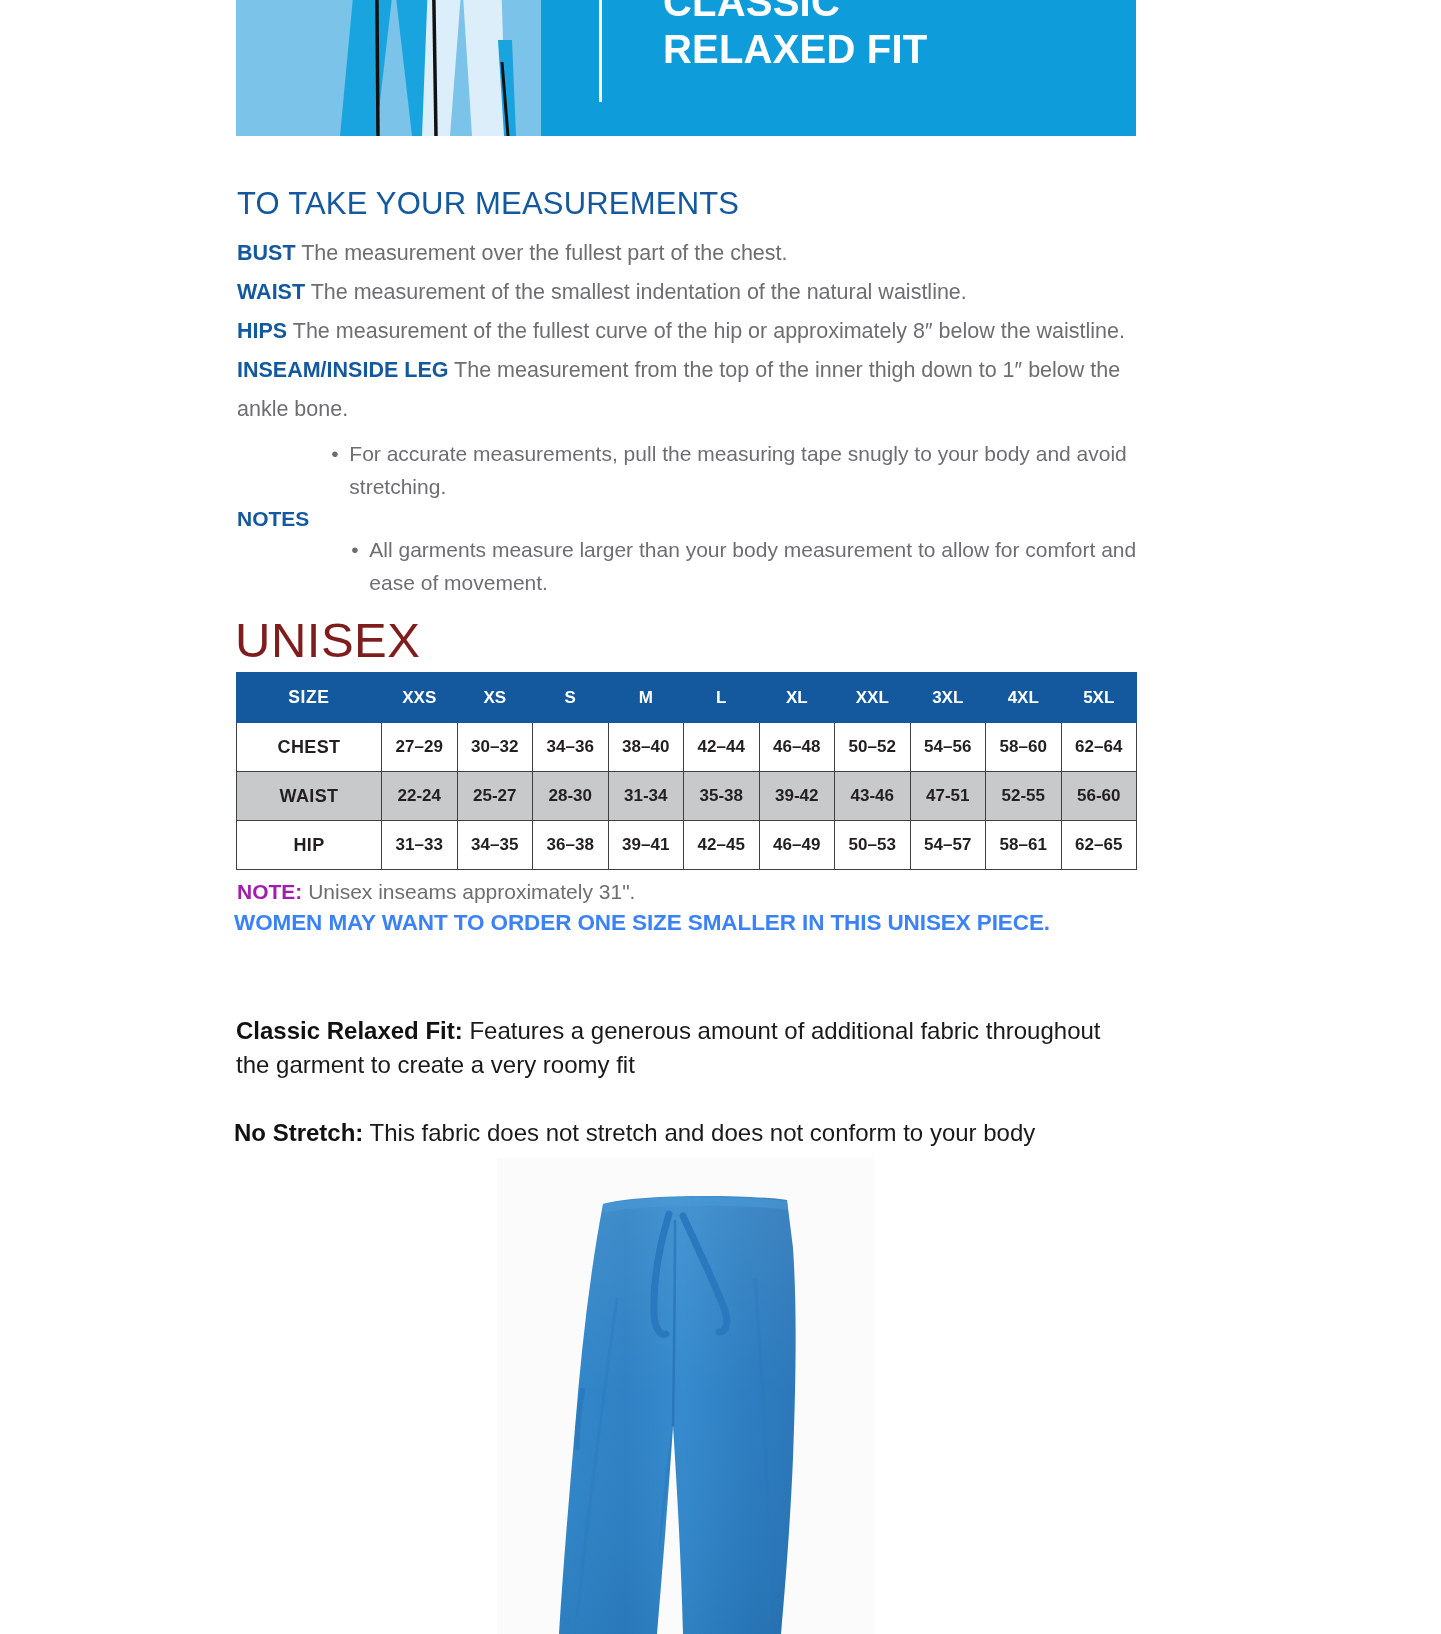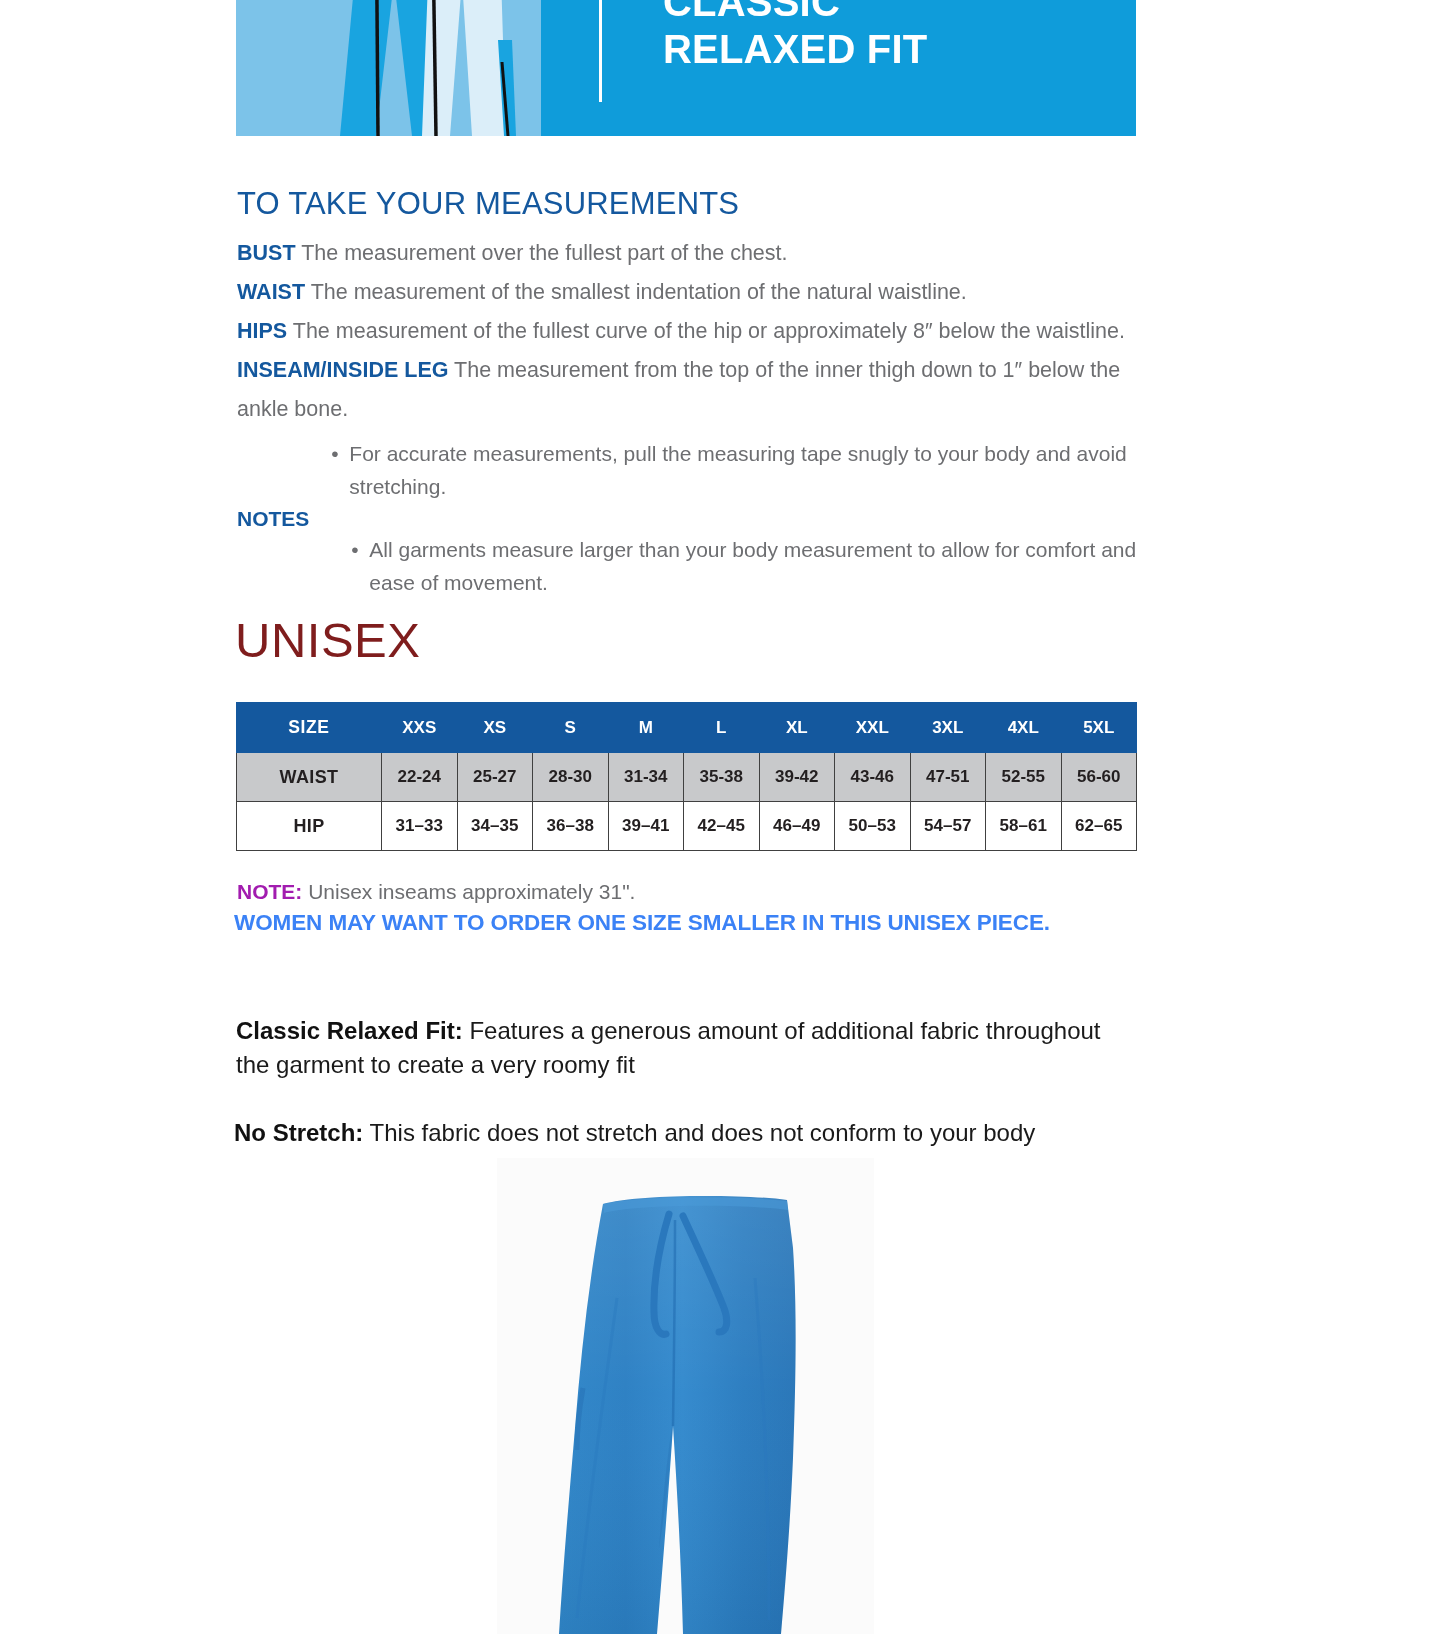--- a/index.html
+++ b/index.html
@@ -84,21 +84,20 @@
     position:absolute; left:235px; top:612px;
     font-size:49px; color:#7f1d1d; font-weight:normal; letter-spacing:0.5px;
   }
 
   
   .size-table {
     position:absolute; left:236px; top:672px;
     width:901px;
     border-collapse:collapse;
     table-layout:fixed;
-    margin-top:30px;
   }
   .size-table th, .size-table td {
     border:1.5px solid #404040;
     text-align:center;
     font-size:17px;
     font-weight:bold;
     color:#231f20;
     height:49px;
     padding:0;
   }
@@ -220,20 +219,33 @@
         <th>M</th>
         <th>L</th>
         <th>XL</th>
         <th>XXL</th>
         <th>3XL</th>
         <th>4XL</th>
         <th>5XL</th>
       </tr>
     </thead>
     <tbody>
+      <tr>
+        <td class="rowlabel col-label">CHEST</td>
+        <td>27–29</td>
+        <td>30–32</td>
+        <td>34–36</td>
+        <td>38–40</td>
+        <td>42–44</td>
+        <td>46–48</td>
+        <td>50–52</td>
+        <td>54–56</td>
+        <td>58–60</td>
+        <td>62–64</td>
+      </tr>
       <tr class="alt">
         <td class="rowlabel col-label">WAIST</td>
         <td>22-24</td>
         <td>25-27</td>
         <td>28-30</td>
         <td>31-34</td>
         <td>35-38</td>
         <td>39-42</td>
         <td>43-46</td>
         <td>47-51</td>

